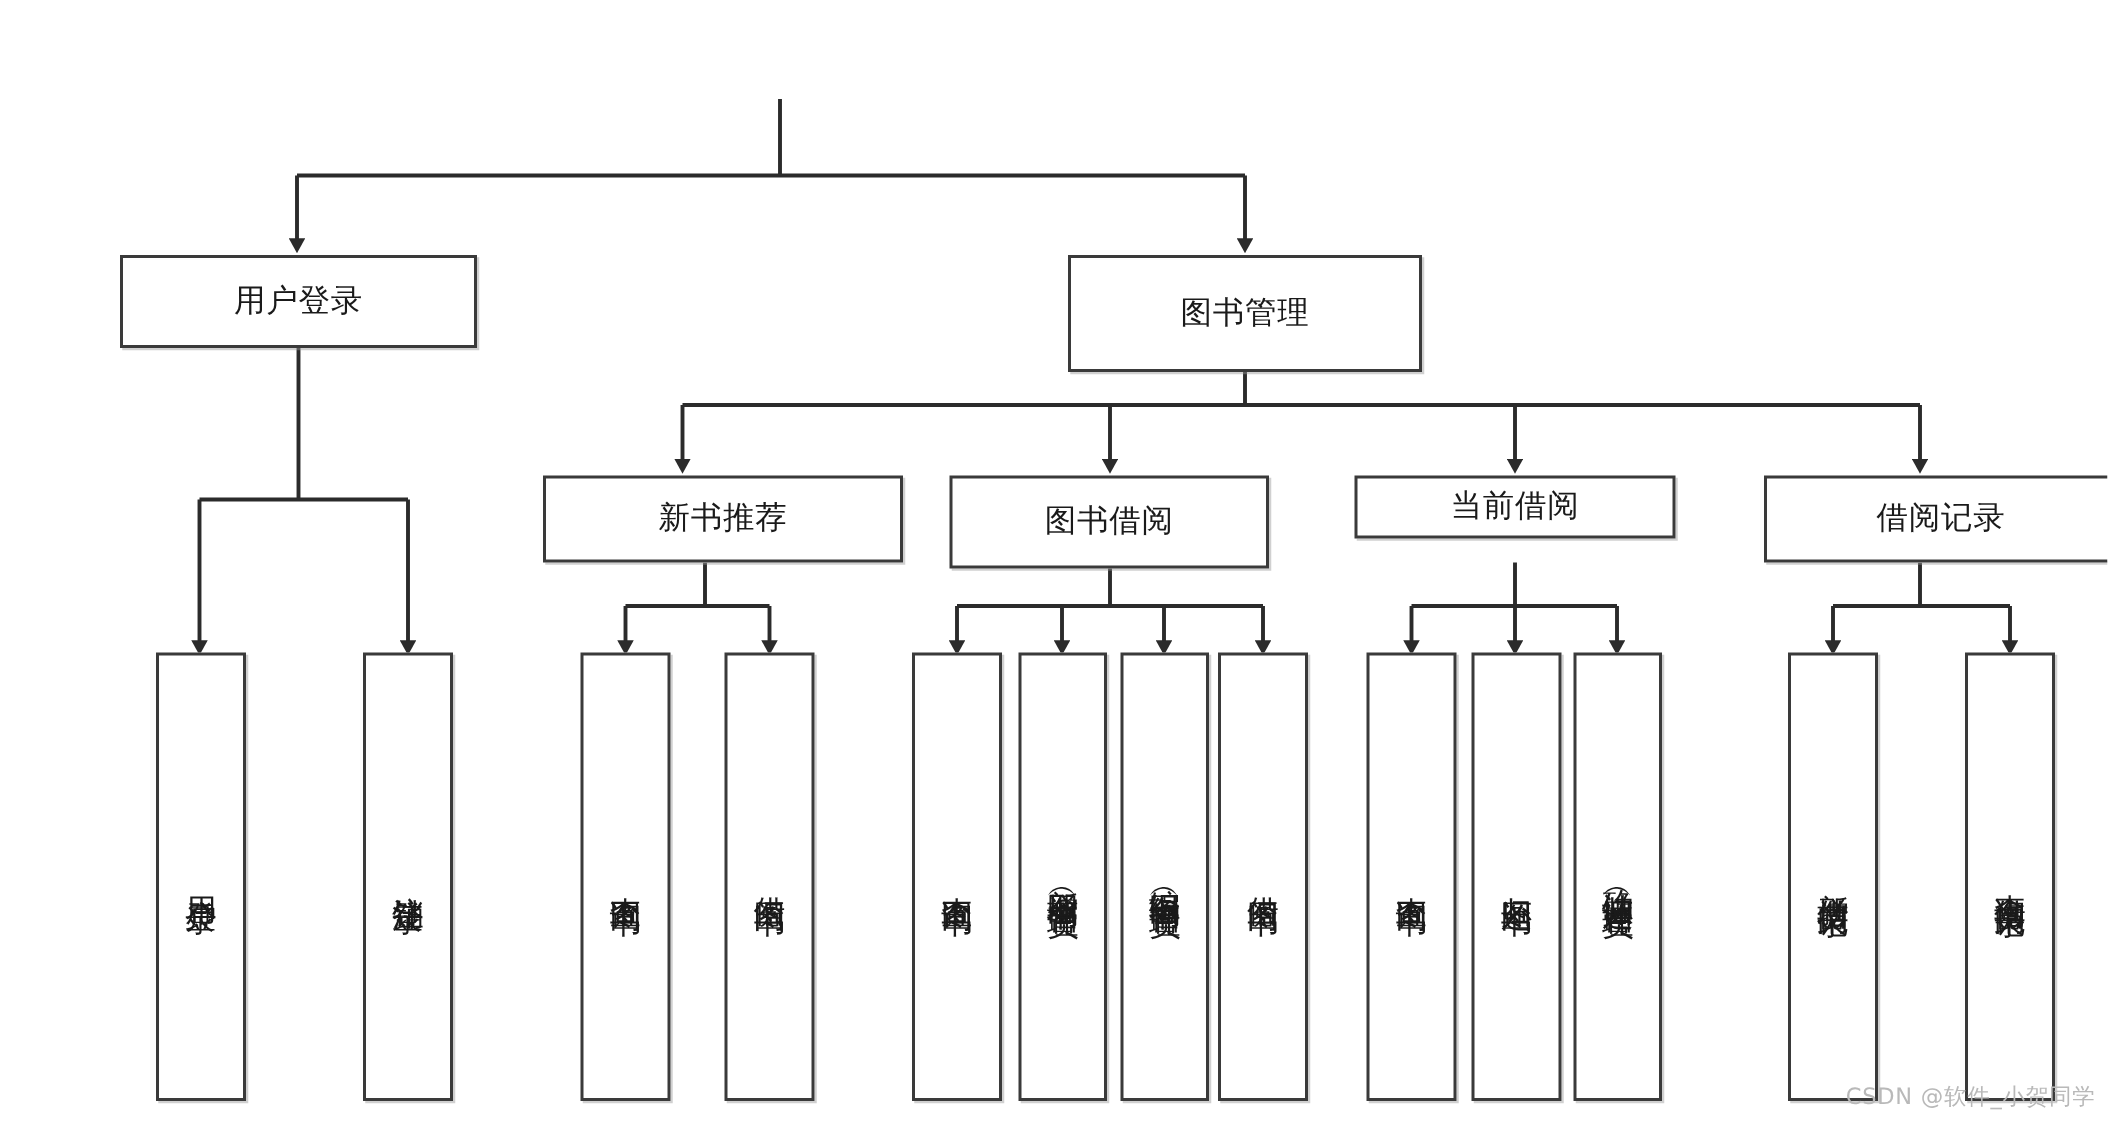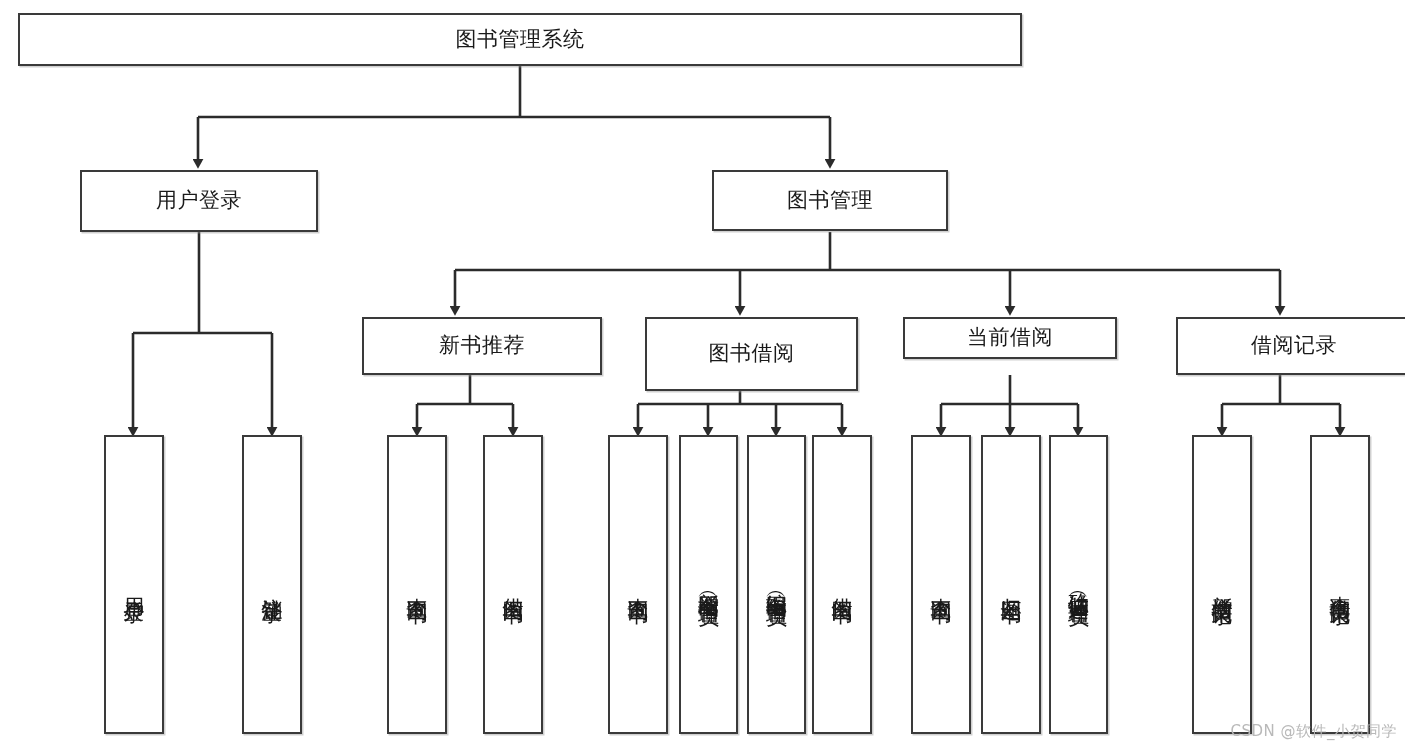--- a/index.html
+++ b/index.html
@@ -117,35 +117,32 @@
       <path d="M1010,404 L1010,428" marker-end="url(#arrow)"></path>
       <path d="M1078,404 L1078,428" marker-end="url(#arrow)"></path>
 
       <path d="M1280,375 L1280,404"></path>
       <path d="M1222,404 L1340,404"></path>
       <path d="M1222,404 L1222,428" marker-end="url(#arrow)"></path>
       <path d="M1340,404 L1340,428" marker-end="url(#arrow)"></path>
     </g>
   </svg>
 
-  <div class="node horiz" style="left:18px; top:13px; width:1004px; height:53px;">
-    <span class="label">图书管理系统</span>
-  </div>
 
   <div class="node horiz" style="left:80px; top:170px; width:238px; height:62px;">
     <span class="label">用户登录</span>
   </div>
-  <div class="node horiz" style="left:712px; top:170px; width:236px; height:61px;">
+  <div class="node horiz" style="left:712px; top:170px; width:236px; height:78px;">
     <span class="label">图书管理</span>
   </div>
 
   <div class="node horiz" style="left:362px; top:317px; width:240px; height:58px;">
     <span class="label">新书推荐</span>
   </div>
-  <div class="node horiz" style="left:633px; top:317px; width:213px; height:74px;margin-left:12px;">
+  <div class="node horiz" style="left:633px; top:317px; width:213px; height:62px;">
     <span class="label">图书借阅</span>
   </div>
   <div class="node horiz" style="left:903px; top:317px; width:214px; height:42px;">
     <span class="label">当前借阅</span>
   </div>
   <div class="node horiz" style="left:1160px; top:317px; width:236px; height:58px;margin-left:16px;">
     <span class="label">借阅记录</span>
   </div>
 
   <div class="node vert" style="left:104px; top:435px; width:60px; height:299px;">

